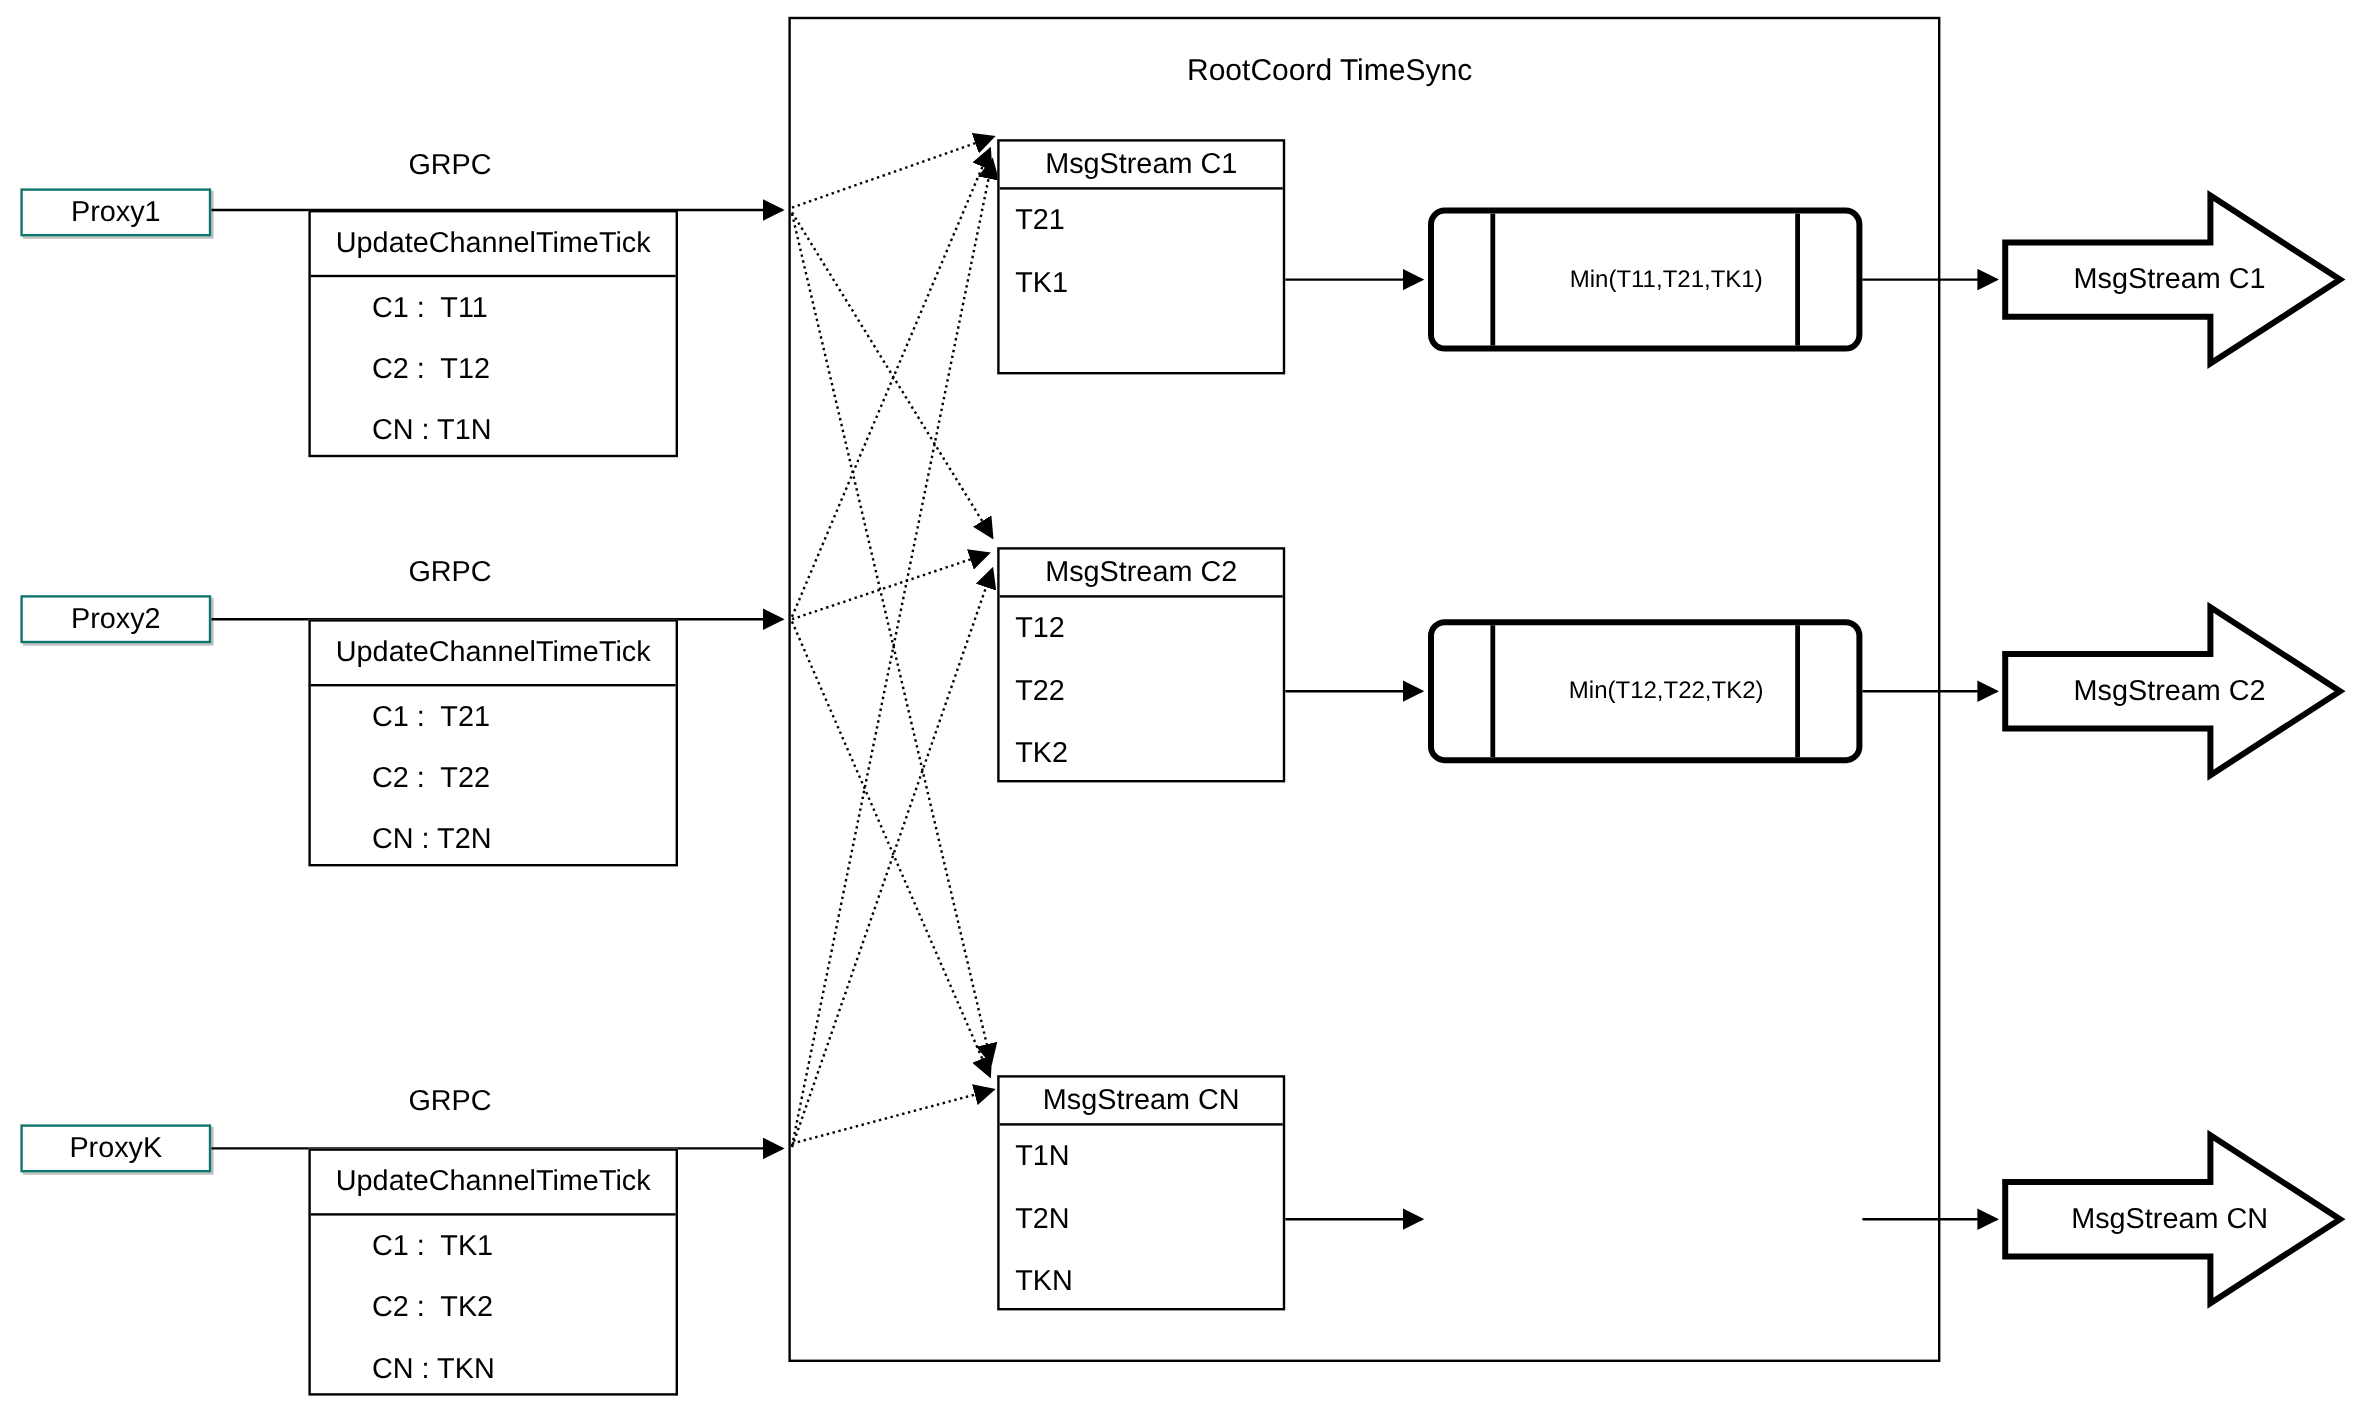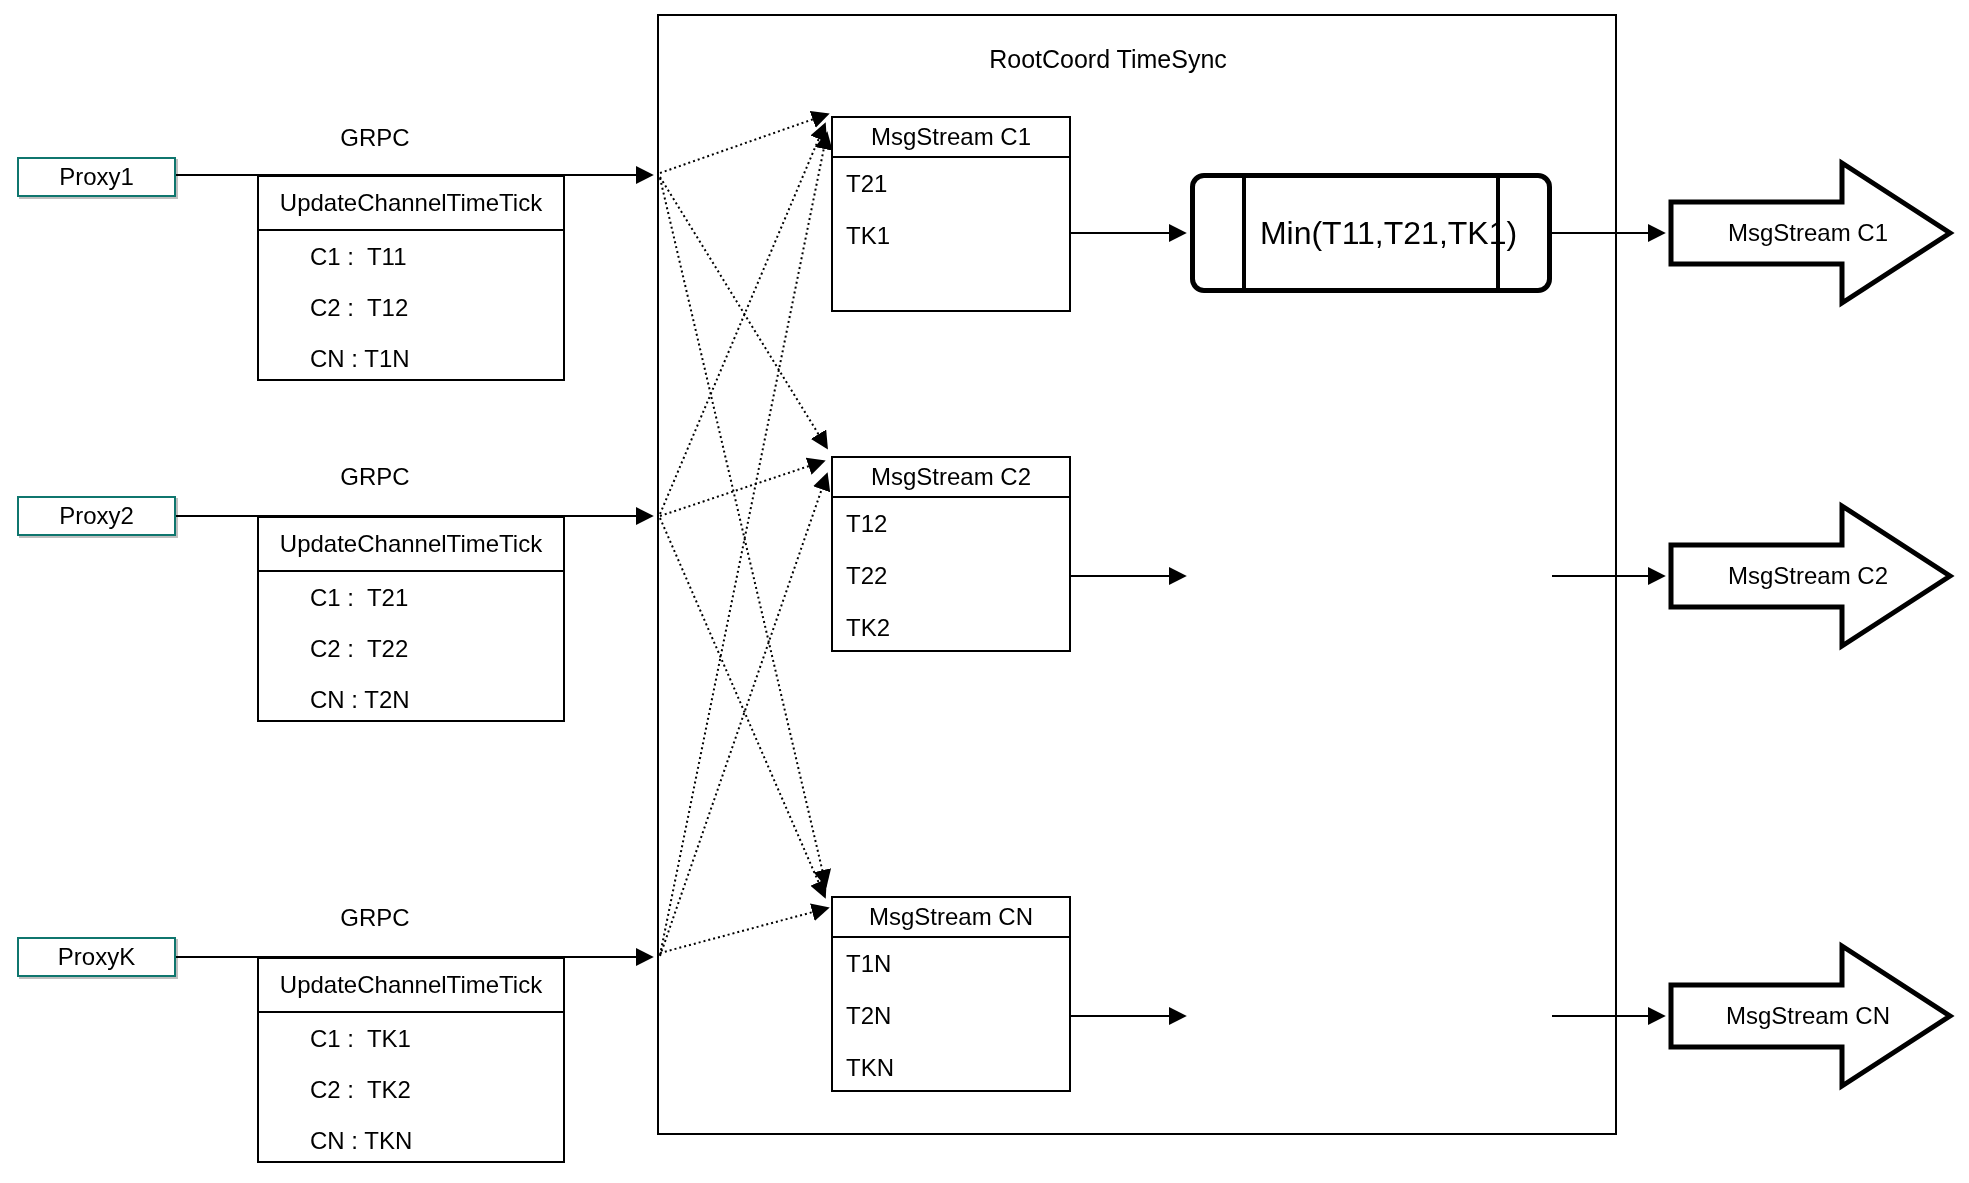--- a/index.html
+++ b/index.html
@@ -14,21 +14,21 @@
   .proxy{left:17px;width:159px;height:40px;border:2px solid #0f766e;background:#fff;z-index:3;
          display:flex;align-items:center;justify-content:center;font-size:24px;box-shadow:2px 2px 0 rgba(0,0,0,0.25);}
   .grpc{left:257px;width:236px;height:28px;z-index:3;font-size:24px;display:flex;align-items:center;justify-content:center;}
   .utable{left:257px;width:308px;height:206px;border:2px solid #000;background:#fff;z-index:3;display:flex;flex-direction:column;}
   .utable .hdr{height:52px;border-bottom:2px solid #000;display:flex;align-items:center;justify-content:center;font-size:24px;flex:none;}
   .utable .row{height:51px;display:flex;align-items:center;padding-left:22px;font-size:24px;white-space:pre;flex:none;margin-left:29px;}
   .mtable{left:831px;width:240px;height:196px;border:2px solid #000;background:#fff;z-index:3;display:flex;flex-direction:column;}
   .mtable .hdr{height:38px;border-bottom:2px solid #000;display:flex;align-items:center;justify-content:center;font-size:24px;flex:none;}
   .mtable .row{height:52px;display:flex;align-items:center;padding-left:13px;font-size:24px;flex:none;}
   .minbox{left:1190px;width:362px;height:120px;border:5px solid #000;border-radius:14px;background:#fff;z-index:3;
-          display:flex;align-items:center;justify-content:center;font-size:32px;padding-left:35px;}
+          display:flex;align-items:center;justify-content:center;font-size:20px;padding-left:35px;}
   .minbox .vline{position:absolute;top:0;bottom:0;width:4px;background:#000;}
   .minbox .vline.l{left:47px;}
   .minbox .vline.r{right:47px;}
   .minbox .min-label{position:relative;z-index:1;}
   .arrowlabel{left:1700px;width:216px;height:30px;z-index:3;font-size:24px;display:flex;align-items:center;justify-content:center;}
 </style>
 </head>
 <body>
 
 <div class="canvas">
@@ -103,20 +103,25 @@
     <div class="row">C1 :  T21</div>
     <div class="row">C2 :  T22</div>
     <div class="row">CN : T2N</div>
   </div>
   <div class="abs mtable" style="top:456px">
     <div class="hdr">MsgStream C2</div>
     <div class="row">T12</div>
     <div class="row">T22</div>
     <div class="row">TK2</div>
   </div>
+  <div class="abs minbox" style="top:516px">
+    <div class="vline l"></div>
+    <div class="vline r"></div>
+    <span class="min-label">Min(T12,T22,TK2)</span>
+  </div>
   <div class="abs arrowlabel" style="top:561px">MsgStream C2</div>
 
   <div class="abs proxy" style="top:937px">
     <span>ProxyK</span>
   </div>
   <div class="abs grpc" style="top:904px">GRPC</div>
   <div class="abs utable" style="top:957px">
     <div class="hdr">UpdateChannelTimeTick</div>
     <div class="row">C1 :  TK1</div>
     <div class="row">C2 :  TK2</div>

